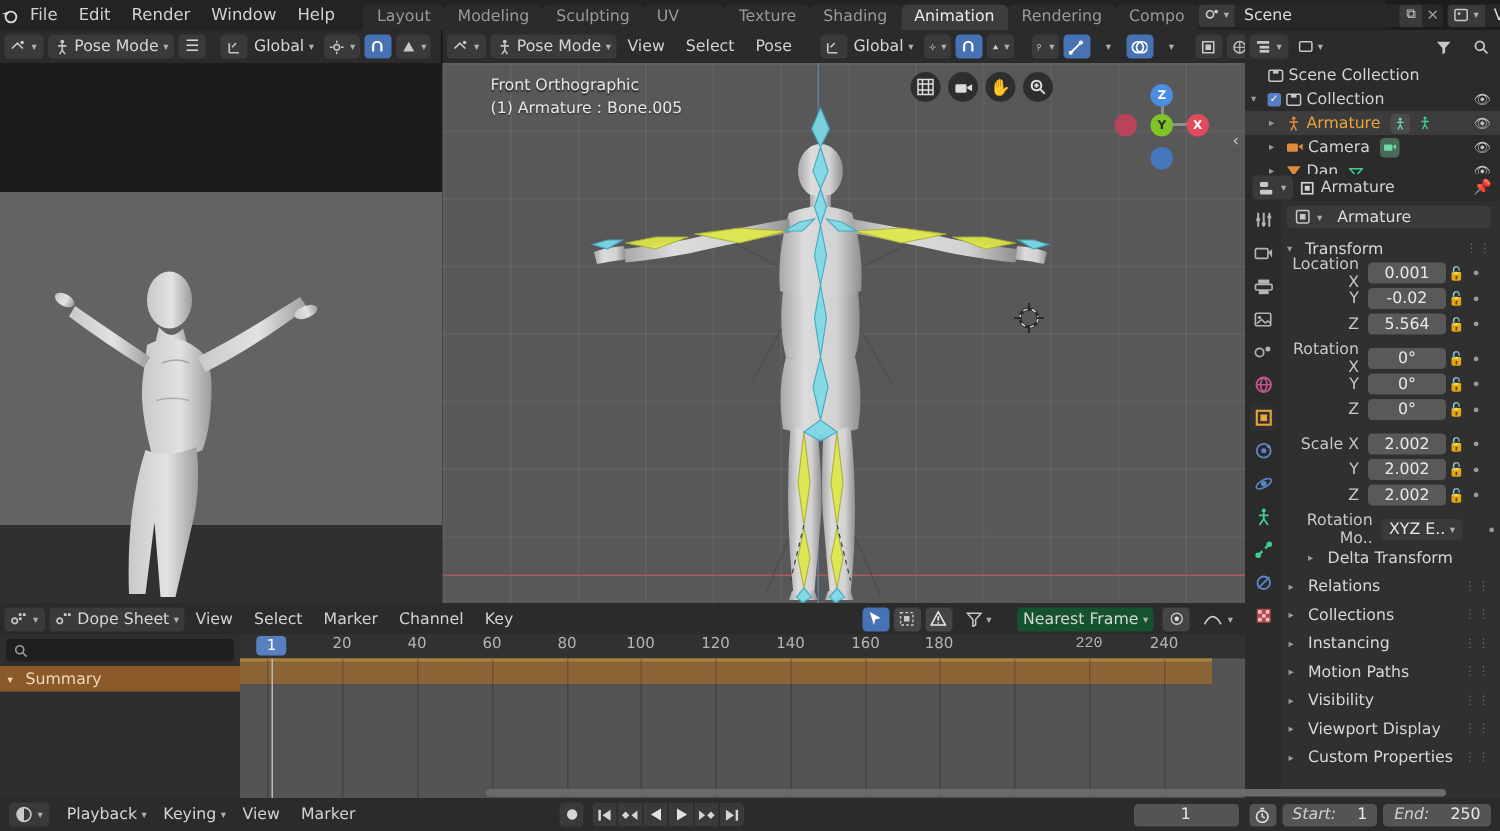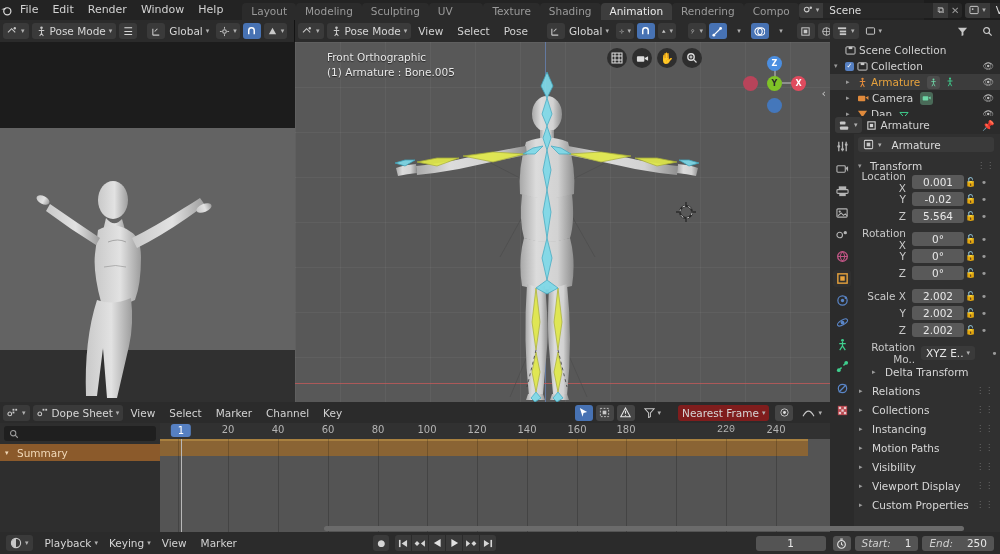--- a/index.html
+++ b/index.html
@@ -945,21 +945,21 @@
             <path d="M6 1 L11.2 10.6 H0.8 Z" fill="none" stroke="#e8e8e8" stroke-width="1.1"></path>
             <path d="M6 4.2 V7.4 M6 8.6 v.9" stroke="#e8e8e8" stroke-width="1.2"></path>
           </svg>
       </div>
       <div class="btn flat icon-only">
         <svg width="11" height="11" viewBox="0 0 12 12">
             <path d="M1 2 H11 L7 6.5 V10.5 L5 11.5 V6.5 Z" fill="none" stroke="#c8c8c8" stroke-width="1.1"></path>
           </svg>
         <span class="caret">▾</span>
       </div>
-      <div class="btn" style="background:#7f1d1d;margin-left:11px;">
+      <div class="btn" style="background:#14532d;margin-left:11px;">
         <span>Nearest Frame</span>
         <span class="caret">▾</span>
       </div>
       <div class="btn icon-only" style="background:#454545;">
         <svg width="11" height="11" viewBox="0 0 12 12">
             <circle cx="6" cy="6" r="4" fill="none" stroke="#c8c8c8" stroke-width="1"></circle>
             <circle cx="6" cy="6" r="1.6" fill="#e0e0e0"></circle>
           </svg>
       </div>
       <div class="btn flat icon-only">

